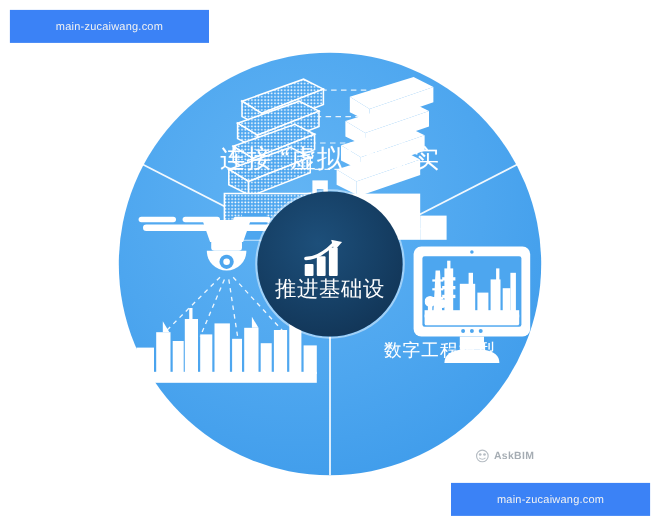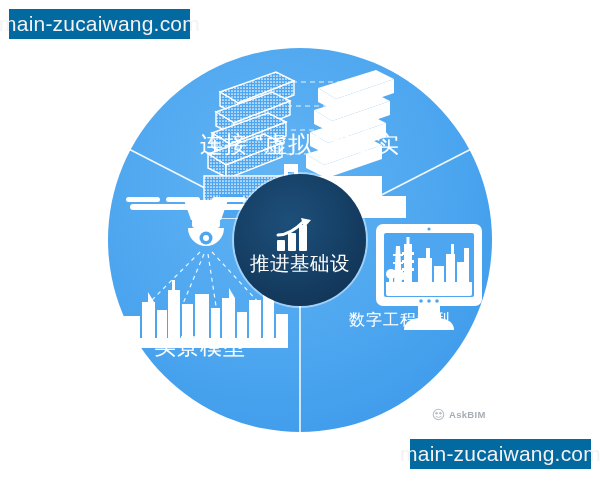--- a/index.html
+++ b/index.html
@@ -19,24 +19,24 @@
     position: absolute;
     left: 0; top: 0;
     width: 600px;
     height: 480px;
     background: #ffffff;
   }
 
   
   .watermark {
     position: absolute;
-    background: #0369a1;
+    background: #3b82f6;
     color: #f2f2f2;
     font-family: "Liberation Sans", "DejaVu Sans", sans-serif;
-    font-size: 21px;
+    font-size: 10px;
     letter-spacing: 0.2px;
     display: flex;
     align-items: center;
     justify-content: center;
     white-space: nowrap;
   }
   #wm-top {
     left: 9px;
     top: 9px;
     width: 181px;
@@ -336,21 +336,20 @@
           <rect x="343" y="196" width="3" height="12"></rect>
 
           <rect x="276" y="238" width="90" height="2.5"></rect>
         </g>
       </g>
     </svg>
   </div>
 
   <div class="sector-label" id="label-top">连接 “虚拟” 和现实</div>
 
-  <div class="sector-label" id="label-bottom-left">实景模型</div>
 
   <div class="sector-label" id="label-bottom-right">数字工程模型</div>
 
   <div id="hub">
     <svg id="hub-icon" viewBox="0 0 54 34">
       <g fill="#ffffff">
         <rect x="4" y="22" width="8" height="11" rx="1"></rect>
         <rect x="15" y="15" width="8" height="18" rx="1"></rect>
         <rect x="26" y="7" width="8" height="26" rx="1"></rect>
       </g>

